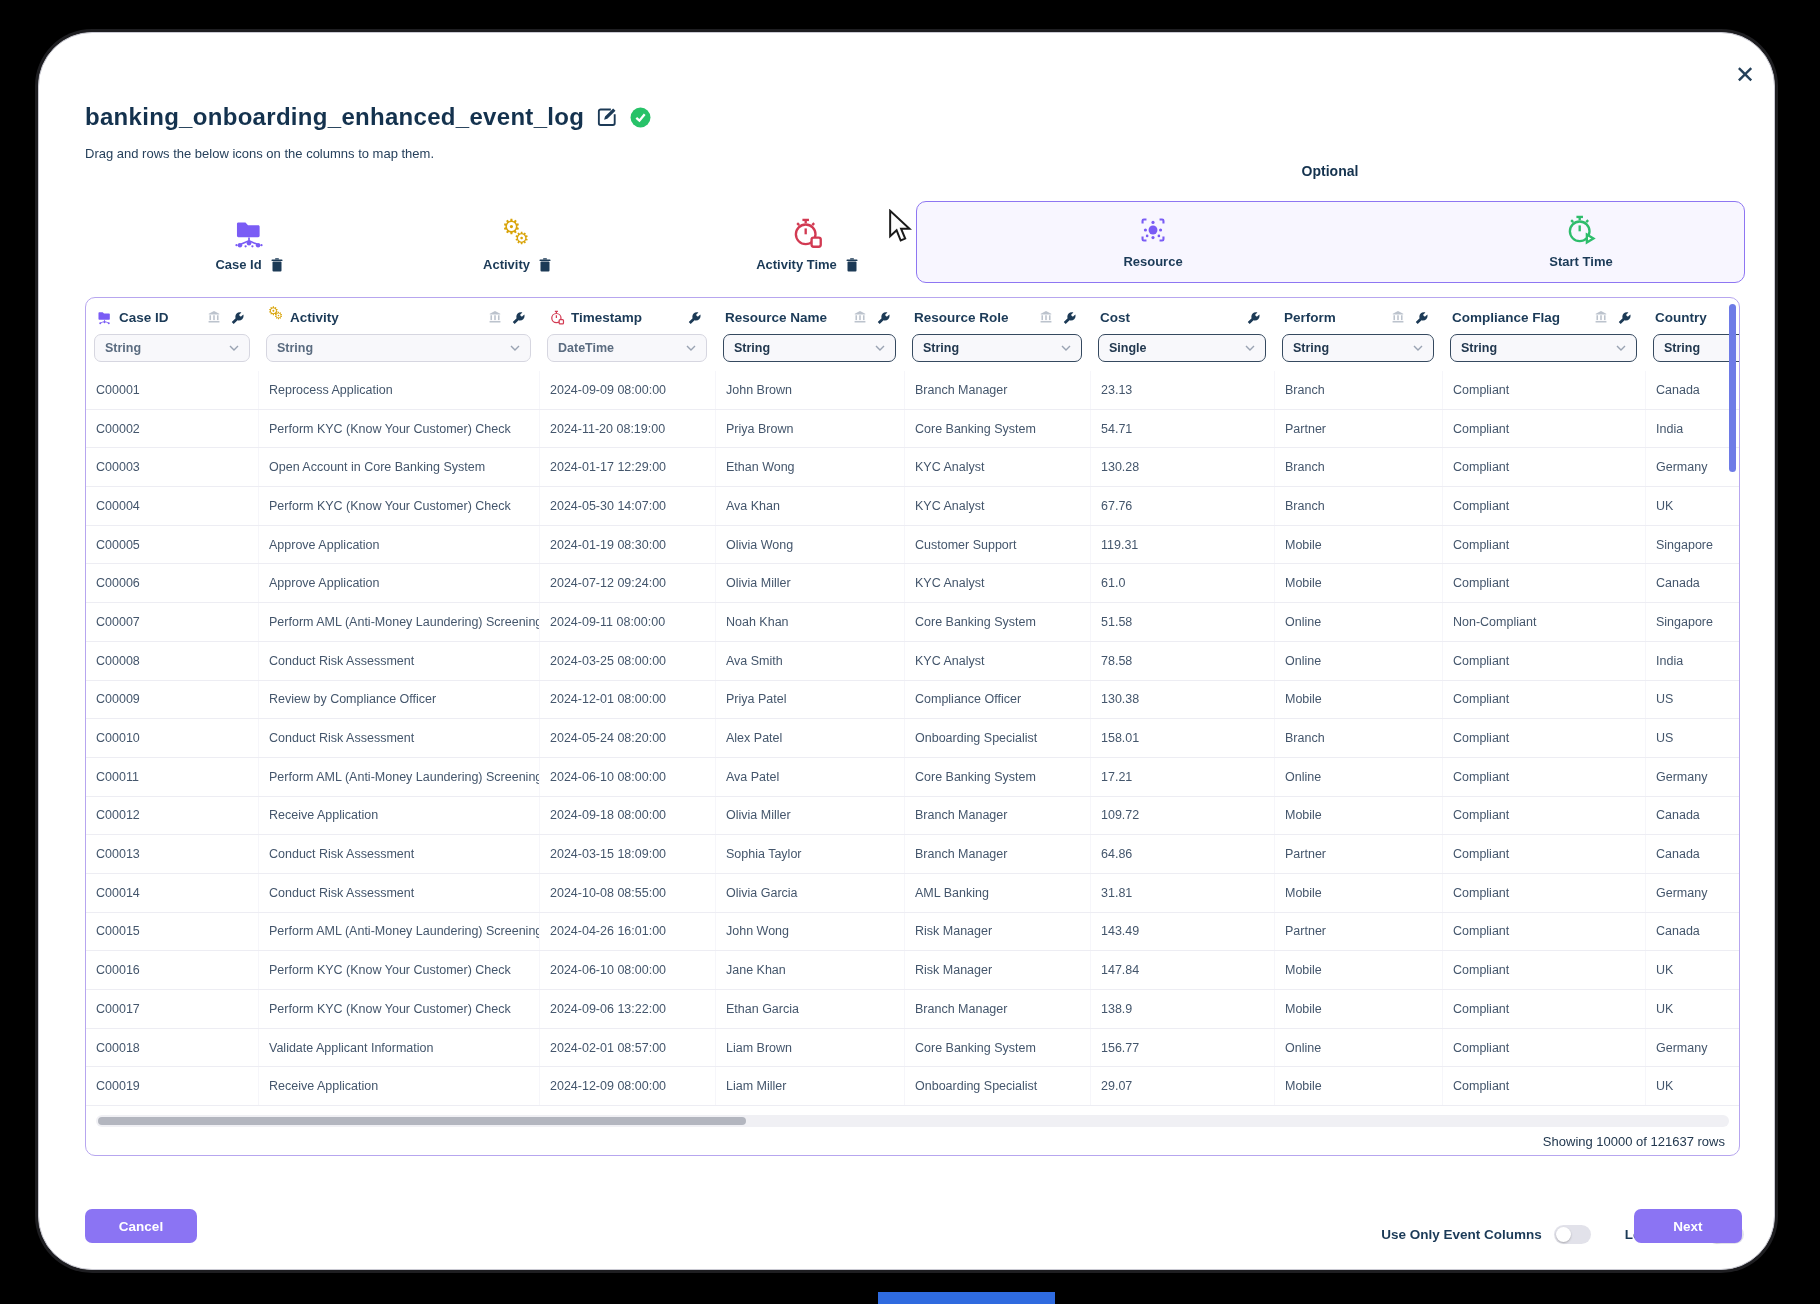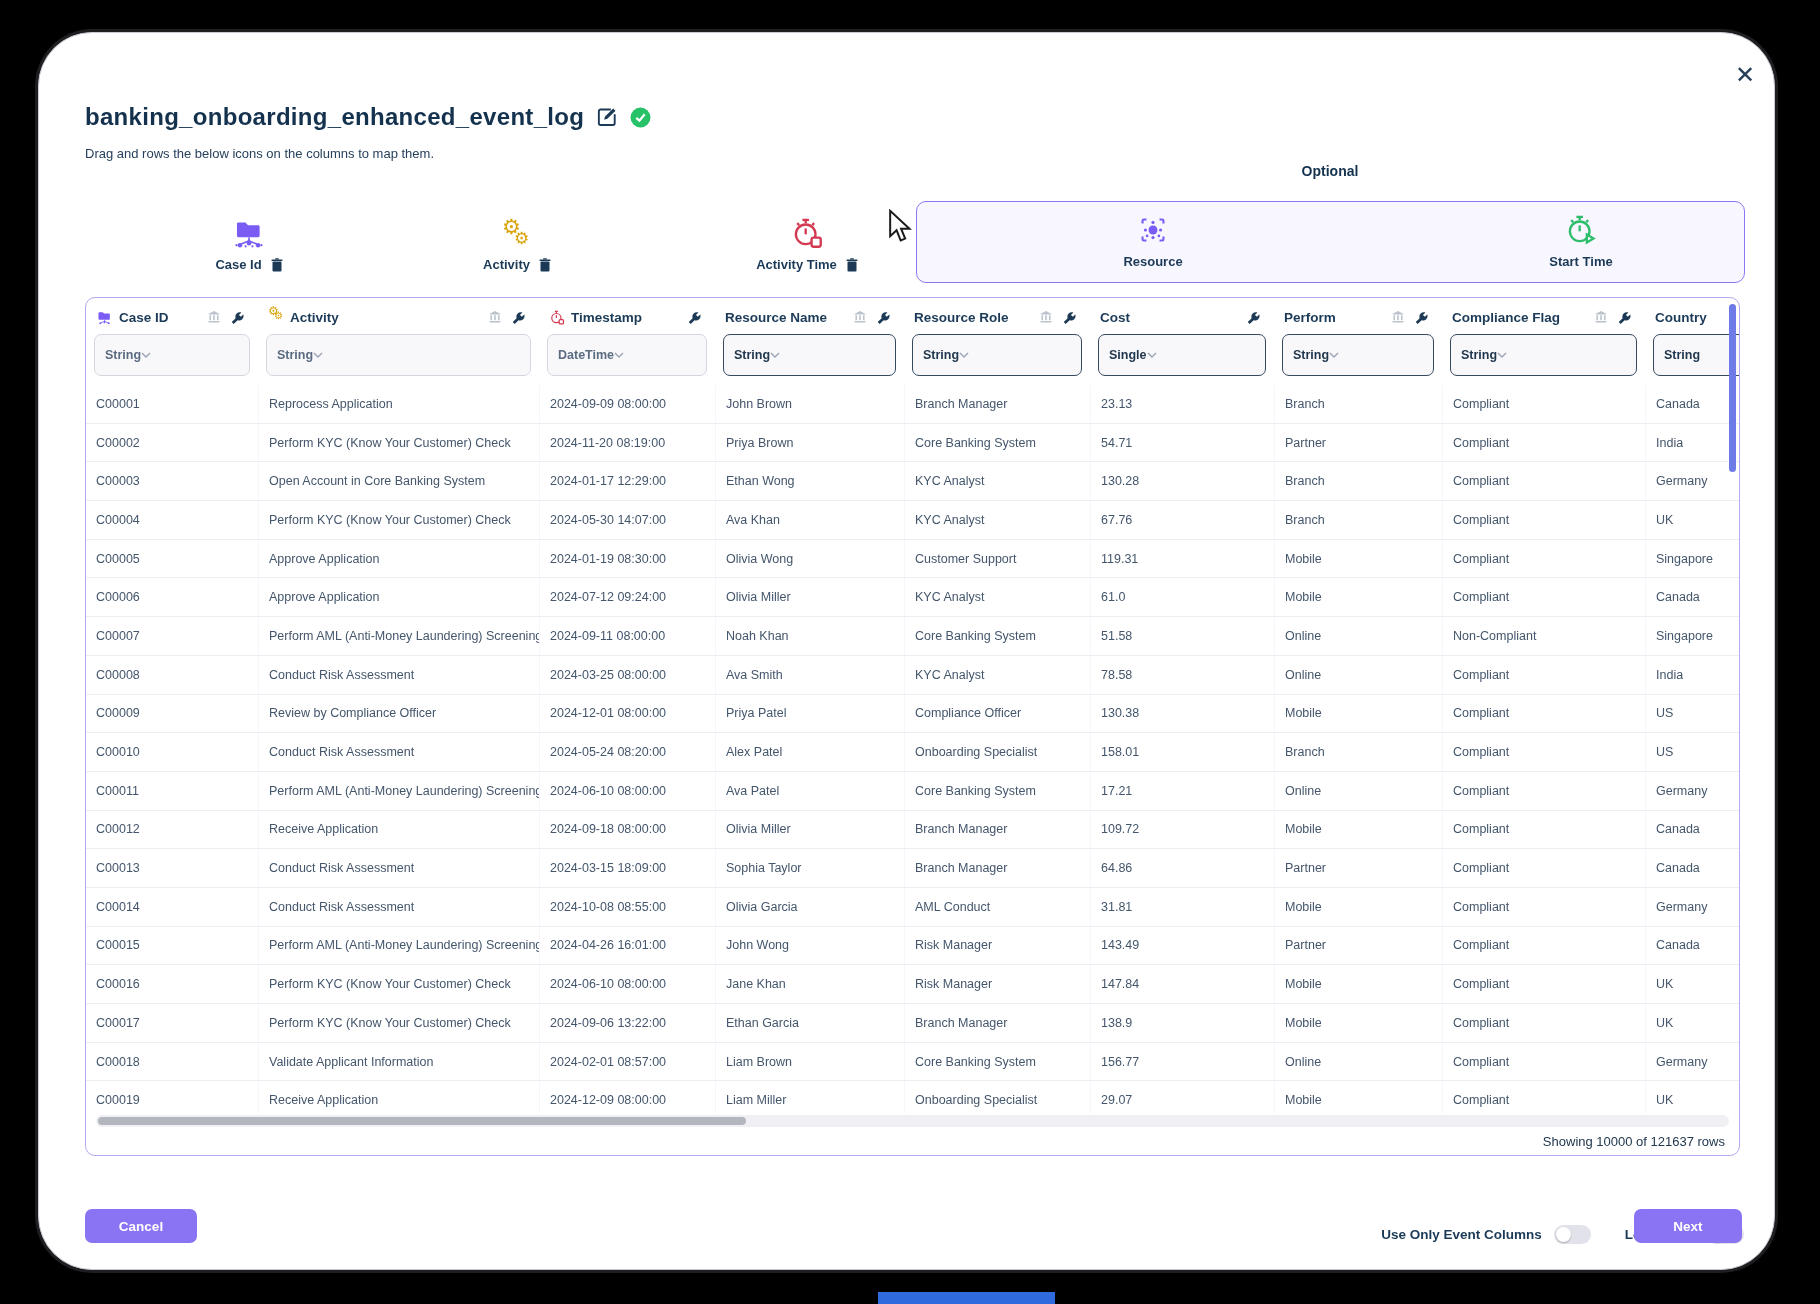--- a/index.html
+++ b/index.html
@@ -41,21 +41,21 @@
                 border:1.5px solid #b7a6ef; border-radius:10px; overflow:hidden; background:#fff;
                 display:flex; flex-direction:column; }
   .thead { flex:0 0 auto; }
   .th-row { display:flex; }
   .th { flex:0 0 auto; padding:9px 8px 0 10px; display:flex; align-items:center; gap:6px; }
   .th-name { font-size:13.5px; font-weight:bold; color:#1b3a57; white-space:nowrap; }
   .th-spacer { flex:1; }
   .th-acticons { display:flex; align-items:center; gap:9px; margin-right:6px; }
   .sel-row { display:flex; padding:7px 0 9px 0; }
   .sel-cell { flex:0 0 auto; padding:0 8px; }
-  .type-select { height:42px; border-radius:7px; display:flex; align-items:center; justify-content:flex-start;
+  .type-select { height:28px; border-radius:7px; display:flex; align-items:center; justify-content:space-between;
                  padding:4px 10px; background:#f8f8fb; cursor:pointer; white-space:nowrap; }
   .type-select.light { border:1px solid #d6d6e0; }
   .type-select.light .type-txt { color:#5b6c80; font-weight:bold; font-size:12.5px; }
   .type-select.emph { border:1.5px solid #35495f; }
   .type-select.emph .type-txt { color:#22384f; font-weight:bold; font-size:12.5px; }
 
   .tbody { flex:1 1 auto; overflow:hidden; }
   .tr { display:flex; height:38.7px; border-bottom:1px solid #ededf3; }
   .td { flex:0 0 auto; display:flex; align-items:center; padding:0 8px 0 10px; font-size:12.5px; color:#44566c;
         white-space:nowrap; overflow:hidden; border-left:1px solid #f6f6fa; }
@@ -605,21 +605,21 @@
           <div class="td" style="width: 184px;">64.86</div>
           <div class="td" style="width: 168px;">Partner</div>
           <div class="td" style="width: 203px;">Compliant</div>
           <div class="td" style="width: 140px;">Canada</div>
         </div>
         <div class="tr">
           <div class="td" style="width: 172px;">C00014</div>
           <div class="td" style="width: 281px;">Conduct Risk Assessment</div>
           <div class="td" style="width: 176px;">2024-10-08 08:55:00</div>
           <div class="td" style="width: 189px;">Olivia Garcia</div>
-          <div class="td" style="width: 186px;">AML Conduct</div>
+          <div class="td" style="width: 186px;">AML Banking</div>
           <div class="td" style="width: 184px;">31.81</div>
           <div class="td" style="width: 168px;">Mobile</div>
           <div class="td" style="width: 203px;">Compliant</div>
           <div class="td" style="width: 140px;">Germany</div>
         </div>
         <div class="tr">
           <div class="td" style="width: 172px;">C00015</div>
           <div class="td" style="width: 281px;">Perform AML (Anti-Money Laundering) Screening</div>
           <div class="td" style="width: 176px;">2024-04-26 16:01:00</div>
           <div class="td" style="width: 189px;">John Wong</div>

